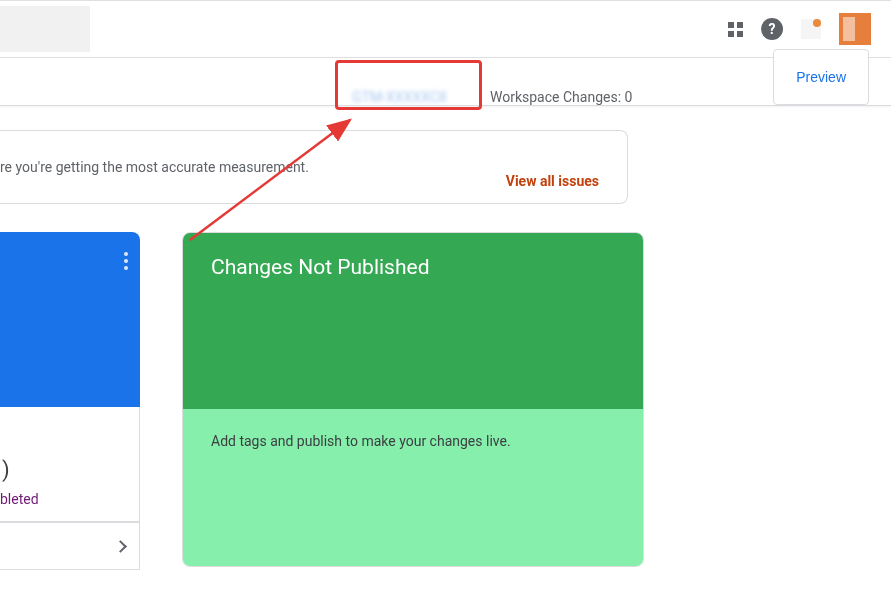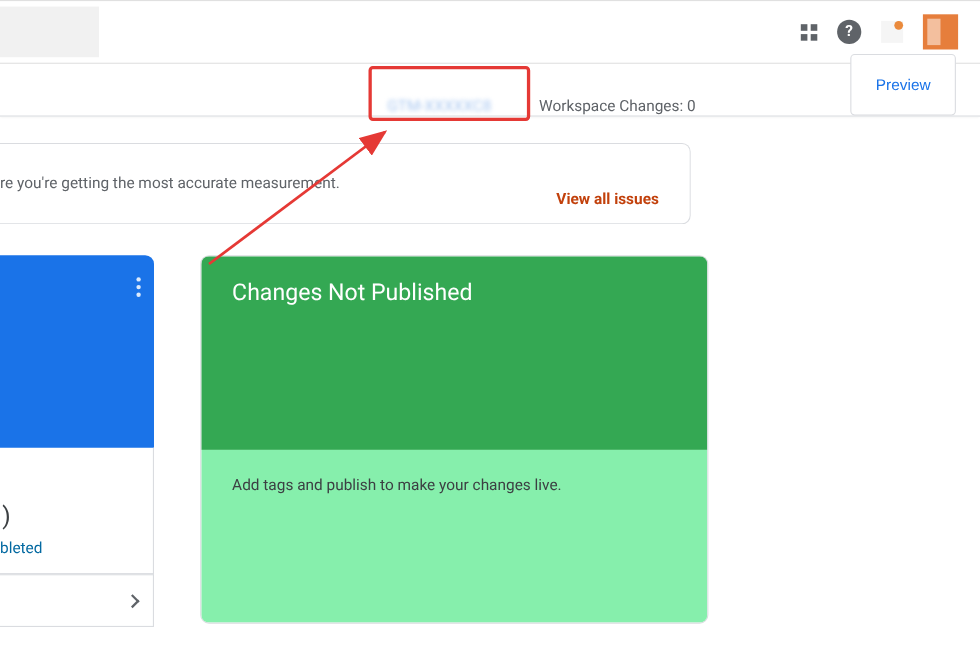--- a/index.html
+++ b/index.html
@@ -193,21 +193,21 @@
       top: 351px;
       left: 2px;
       font-size: 22px;
       color: #3c4043;
     }
     .bleted {
       position: absolute;
       top: 385px;
       left: 0;
       font-size: 14px;
-      color: #0369a1;
+      color: #701a75;
     }
     .chevron-row {
       position: absolute;
       top: 416px;
       left: 0;
       width: 140px;
       height: 48px;
       border-right: 1px solid #dadce0;
       border-top: 1px solid #dadce0;
       border-bottom: 1px solid #dadce0;

